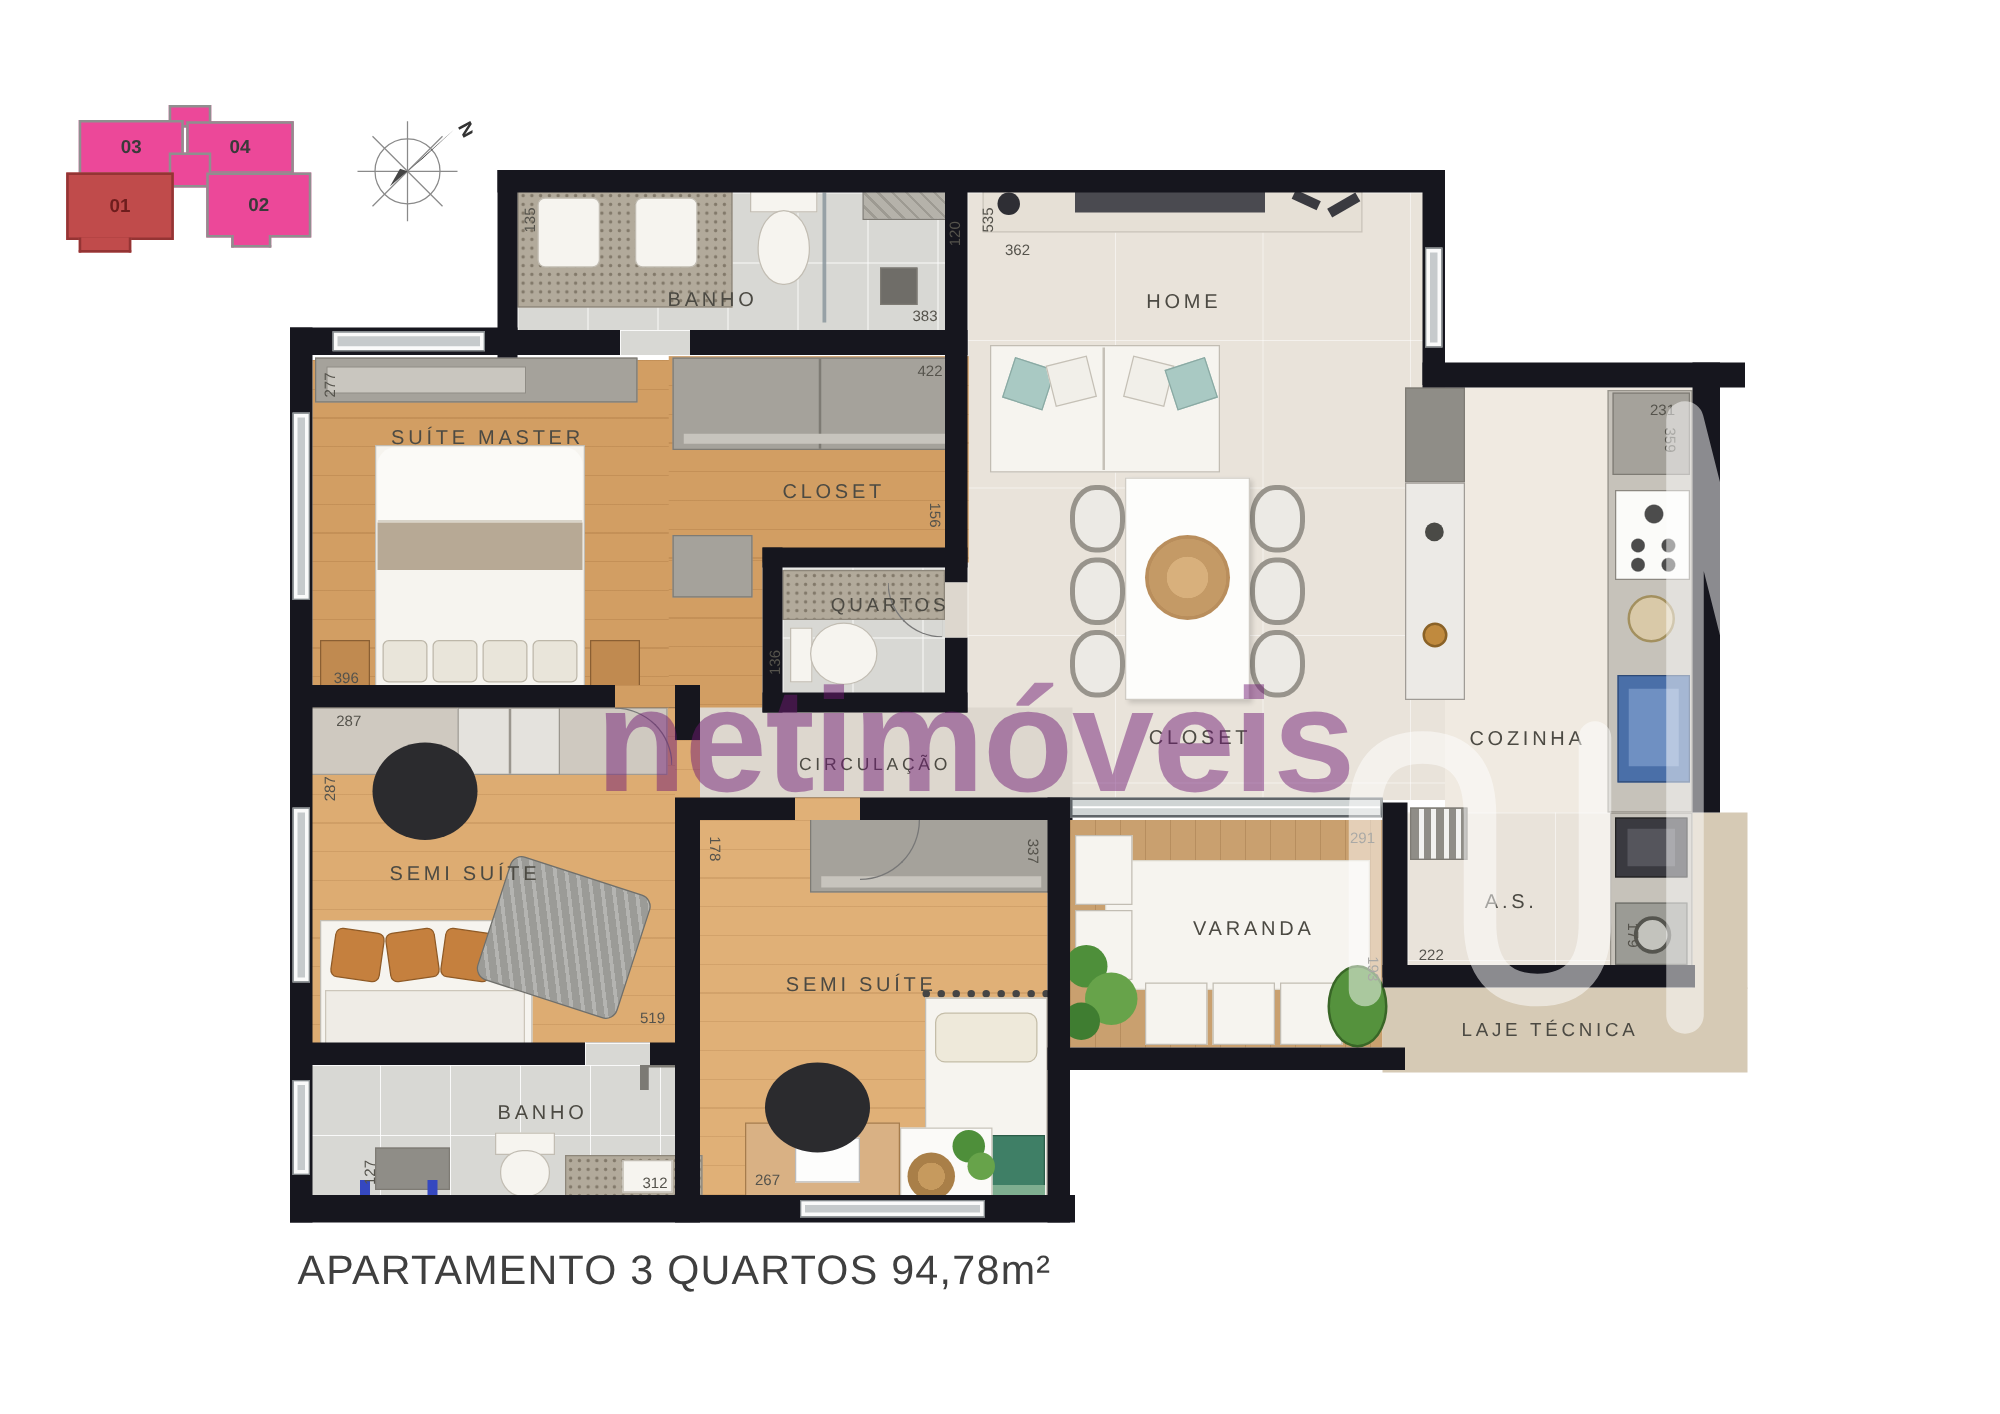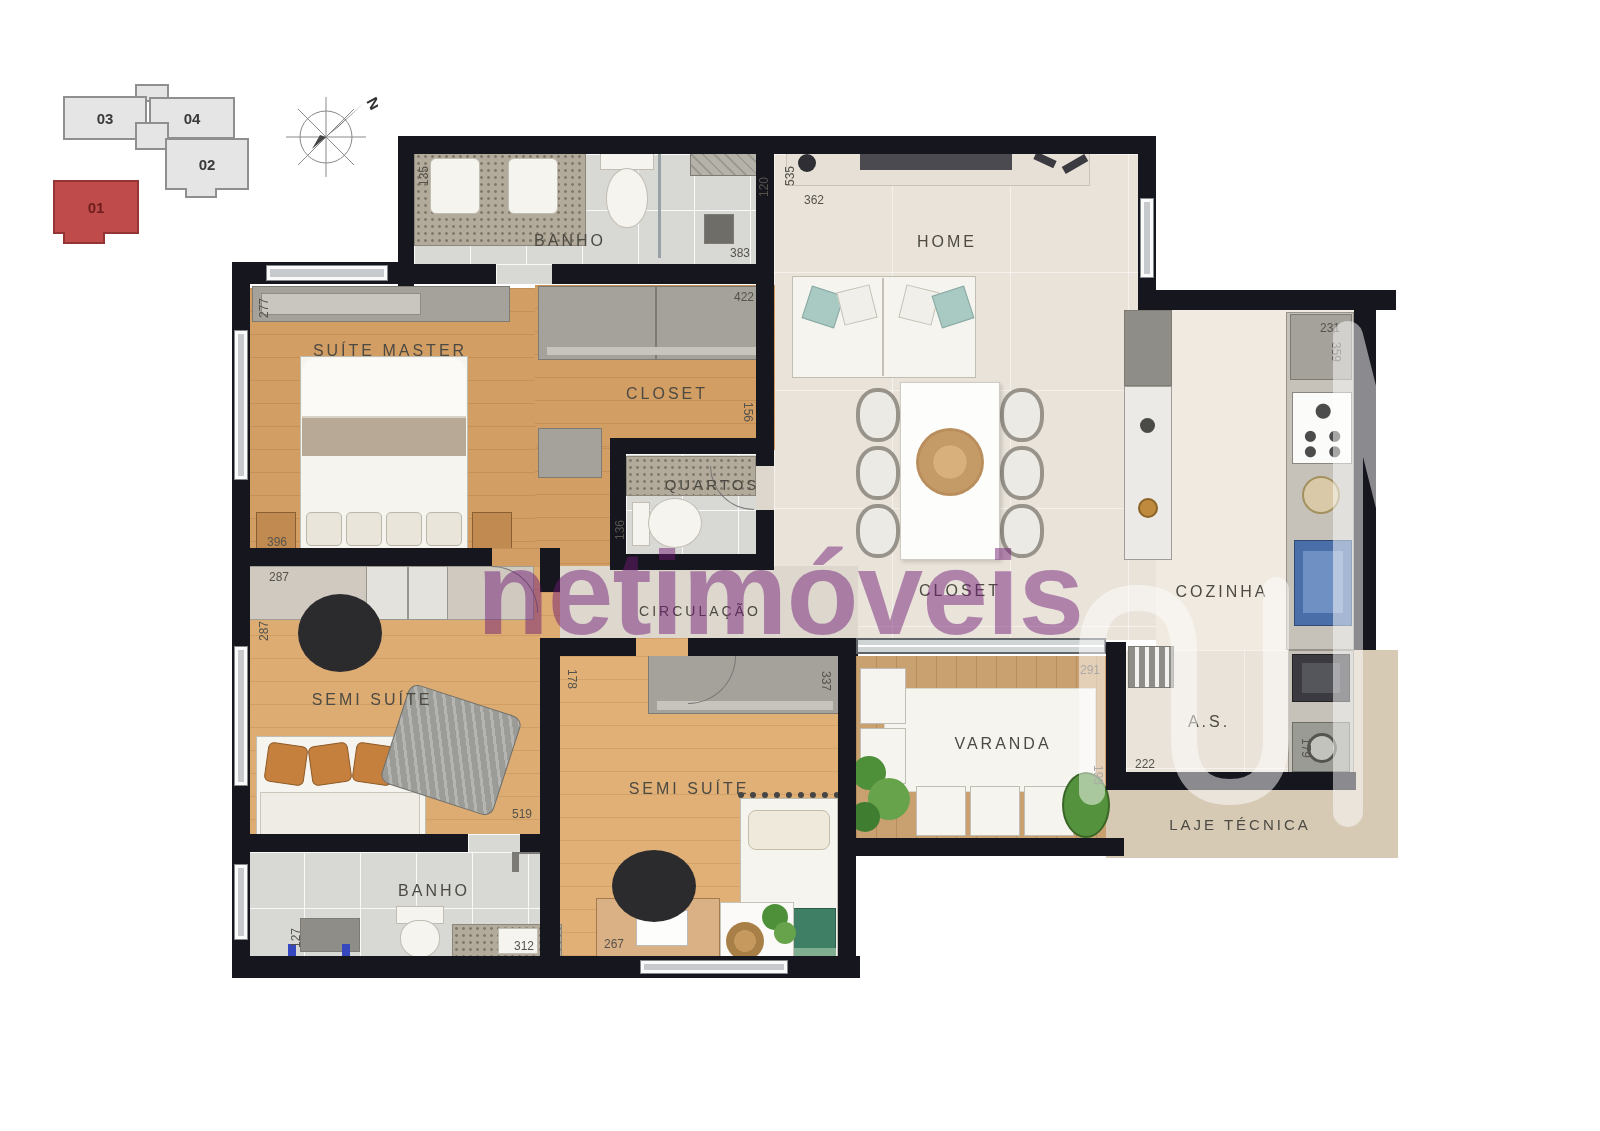--- a/index.html
+++ b/index.html
@@ -52,22 +52,22 @@
     white-space:nowrap;z-index:40;}
   .dim.v{transform:translate(-50%,-50%) rotate(-90deg);}
   .dim.v90{transform:translate(-50%,-50%) rotate(90deg);}
   
   #wm-text{position:absolute;left:285px;top:518px;width:990px;height:160px;z-index:60;
     font-size:118px;font-weight:bold;color:#701a75;opacity:.48;letter-spacing:-1px;
     pointer-events:none;text-align:center;line-height:150px;}
   #wm-logo{position:absolute;left:0;top:0;z-index:60;pointer-events:none;opacity:.5;}
   
   #keyplan{position:absolute;left:50px;top:80px;width:212px;height:132px;}
-  .kp{position:absolute;background:#e5e5e5;border:2px solid #8f8f8f;}
-  .kp.red{background:var(--red,#c04b4b);border-color:#943434;margin-top:42px;}
+  .kp{position:absolute;background:#ec4899;border:2px solid #8f8f8f;}
+  .kp.red{background:var(--red,#c04b4b);border-color:#943434;}
   .kp-label{position:absolute;left:50%;top:50%;transform:translate(-50%,-50%);
     font-size:15px;font-weight:bold;color:#3a3a3a;}
   .kp.red .kp-label{color:#6e1d1d;}
   #caption{position:absolute;left:238px;top:997px;font-size:33px;color:var(--caption,#3f3f3f);
     letter-spacing:1px;}
 </style>
 </head>
 <body>
 
 <div id="canvas">
@@ -330,13 +330,14 @@
   <span class="dim" style="left:1330px;top:328px;">231</span>
   <span class="dim v90" style="left:1336px;top:352px;">359</span>
   <span class="dim v90" style="left:1306px;top:748px;">179</span>
 
   <div id="wm-text">netimóveis</div>
   <svg id="wm-logo" width="1600" height="1131" viewBox="0 0 1600 1131">
     <path d="M1092 792 V652 q0 -54 46 -54 q46 0 46 54 v86 q0 54 46 54 q46 0 46 -54 V590" fill="none" stroke="#ffffff" stroke-width="26" stroke-linecap="round"></path>
     <path d="M1348 812 V336 L1462 788 V302" fill="none" stroke="#ffffff" stroke-width="30" stroke-linejoin="round" stroke-linecap="round"></path>
   </svg>
 
+  <div id="caption">APARTAMENTO 3 QUARTOS 94,78m²</div>
 </div>
 
 </body></html>

